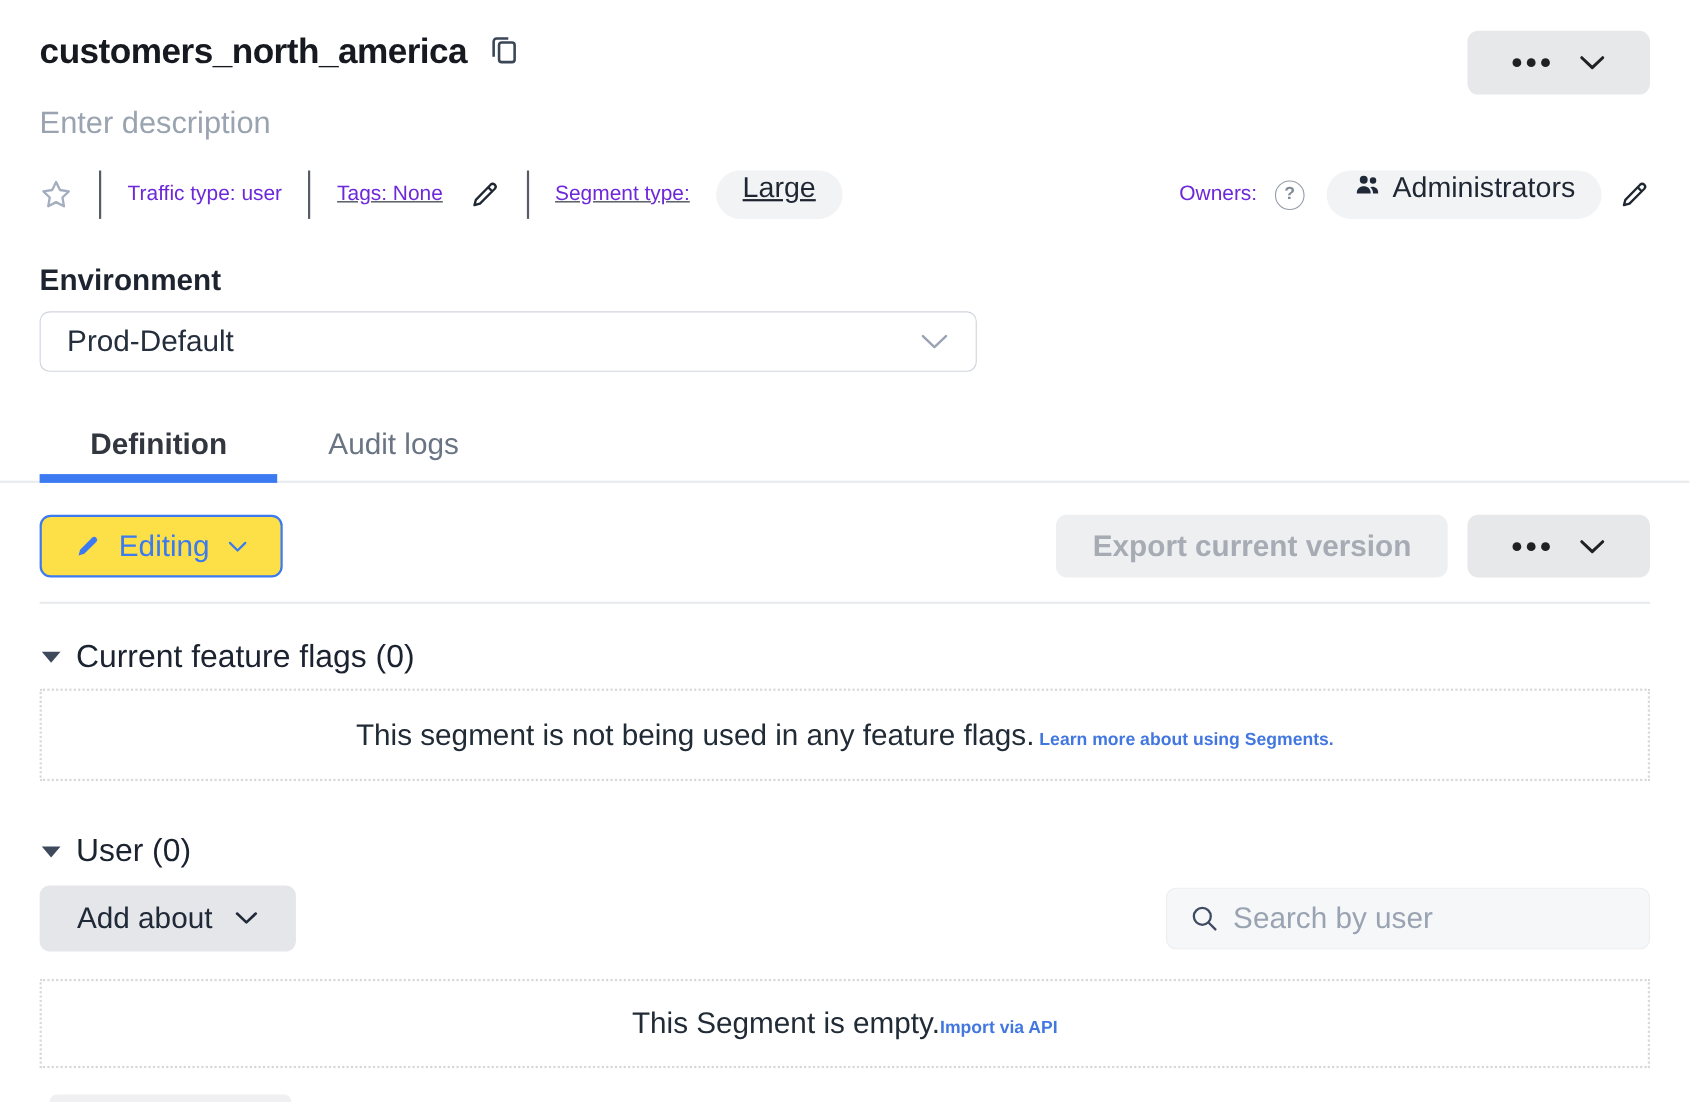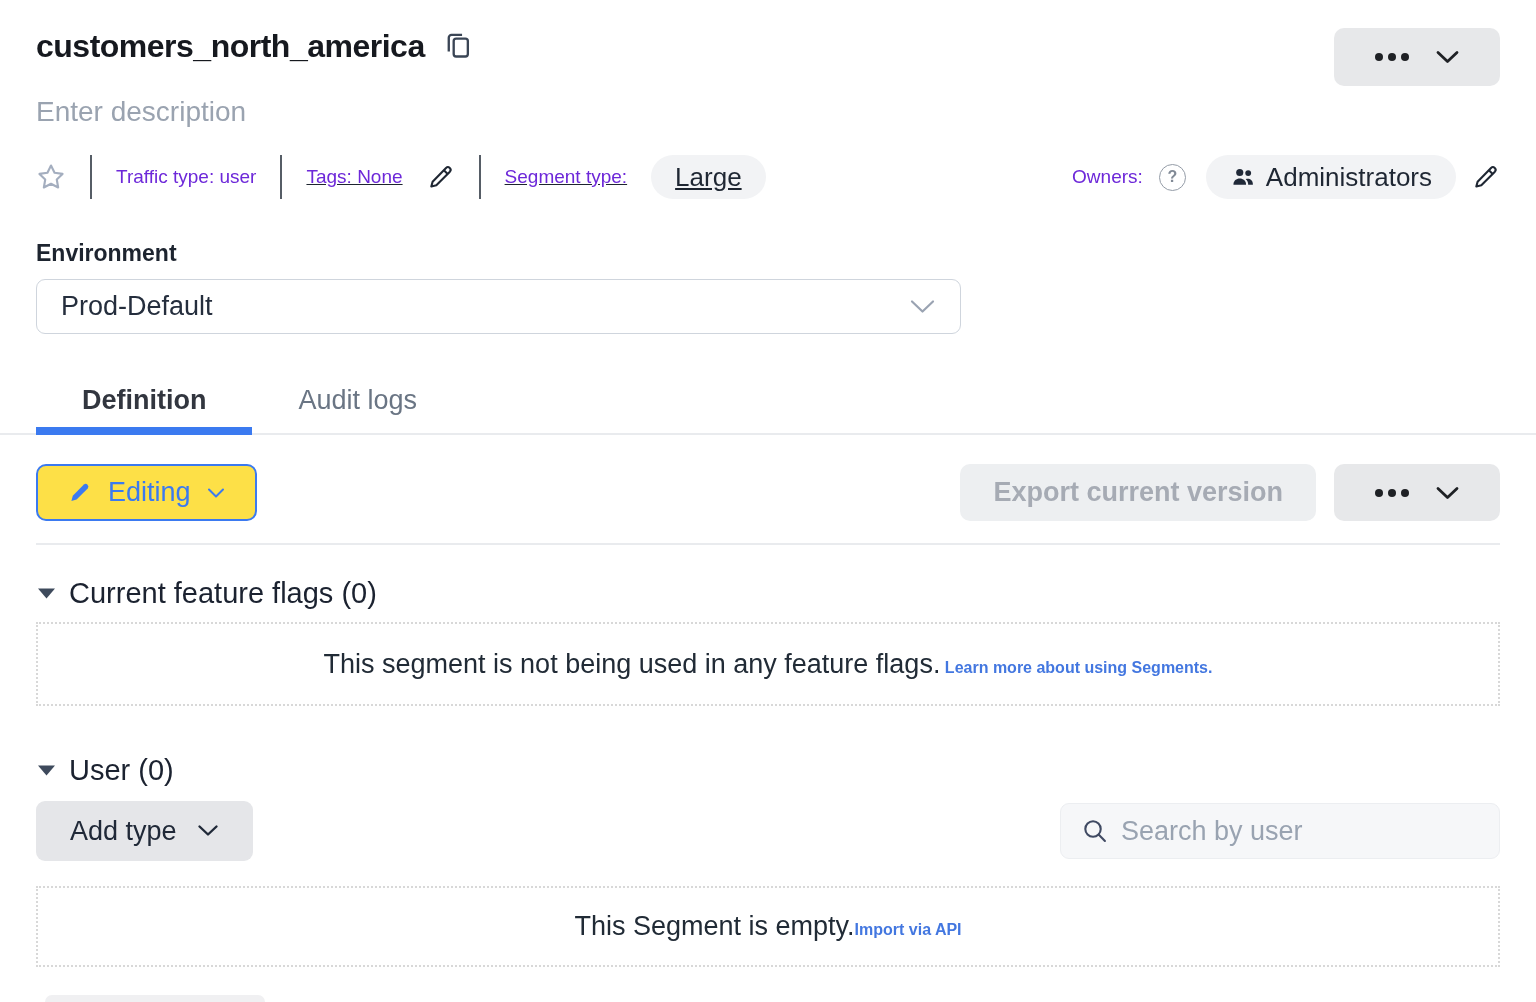--- a/index.html
+++ b/index.html
@@ -26,33 +26,33 @@
 
   .description { margin-top:10px; font-size:28px; color:#9aa3b0; cursor:text; }
 
   
   .meta-row { margin-top:26px; display:flex; align-items:center; height:46px; }
   .meta-row .vdiv { width:2px; height:44px; background:#565d66; margin:0 24px; flex:none; }
   .meta-text { font-size:19px; color:#6d28d9; white-space:nowrap; }
   .meta-group { display:flex; align-items:center; gap:24px;text-decoration:underline; }
   .pill {
     background:#f2f3f5; border-radius:999px; height:44px; display:inline-flex;
-    align-items:center; padding:0 24px; font-size:26px; color:#1f2733; gap:10px; white-space:nowrap;
+    align-items:flex-start; padding:0 24px; font-size:26px; color:#1f2733; gap:10px; white-space:nowrap;
   }
   .meta-right { margin-left:auto; display:flex; align-items:center; gap:16px; }
   .help-circle {
     width:27px; height:27px; border:1.7px solid #949ca7; border-radius:50%;
     color:#818a96; font-size:16px; display:inline-flex; align-items:center; justify-content:center;
     font-weight:700; flex:none;
   }
 
   
-  .env-label { margin-top:40px; font-size:23px; font-weight:700; color:#1d242f; }
+  .env-label { margin-top:40px; font-size:27px; font-weight:700; color:#1d242f; }
   .env-select {
-    margin-top:12px; width:925px; height:55px; border:1.5px solid #cfd5dd; border-radius:9px;
+    margin-top:12px; width:852px; height:55px; border:1.5px solid #cfd5dd; border-radius:9px;
     display:flex; align-items:center; justify-content:space-between; padding:0 24px; cursor:pointer;
     background:#fff;
   }
   .env-select .val { font-size:27px; color:#252e3d; }
 
   
   .tabs-wrap { margin-top:38px; border-bottom:2px solid #e9ebee; padding:0 36px; display:flex; }
   .tab { position:relative; padding:13px 46px 17px; font-size:27px; color:#6a7584; cursor:pointer; }
   .tab.active { color:#32363f; font-weight:700; }
   .tab.active::after {
@@ -278,21 +278,21 @@
       <span class="caret">
         <svg width="21" height="15" viewBox="0 0 21 15" fill="#3e4a5c">
             <path d="M2 2.5h17l-8.5 10z"></path>
           </svg>
       </span>
       <span class="section-title">User (0)</span>
     </div>
 
     <div class="user-controls">
       <button class="add-user-btn">
-        <span>Add type</span>
+        <span>Add about</span>
         <span>
           <svg width="22" height="14" viewBox="0 0 22 14" fill="none" stroke="#202938" stroke-width="2.4" stroke-linecap="round" stroke-linejoin="round">
             <path d="M2.5 2.5l8.5 8 8.5-8"></path>
           </svg>
         </span>
       </button>
       <div class="search-box">
         <span>
           <svg width="28" height="28" viewBox="0 0 24 24" fill="none" stroke="#404a63" stroke-width="1.8" stroke-linecap="round">
             <circle cx="10.3" cy="10.3" r="6.6"></circle>

